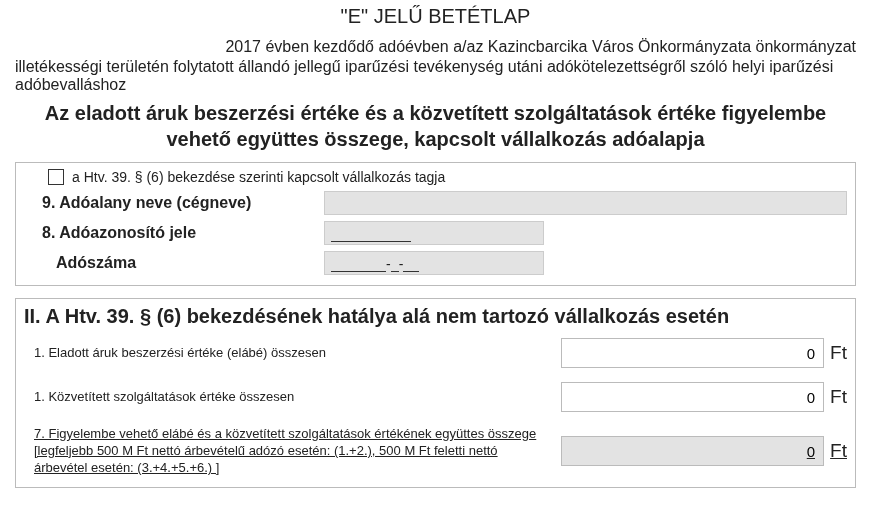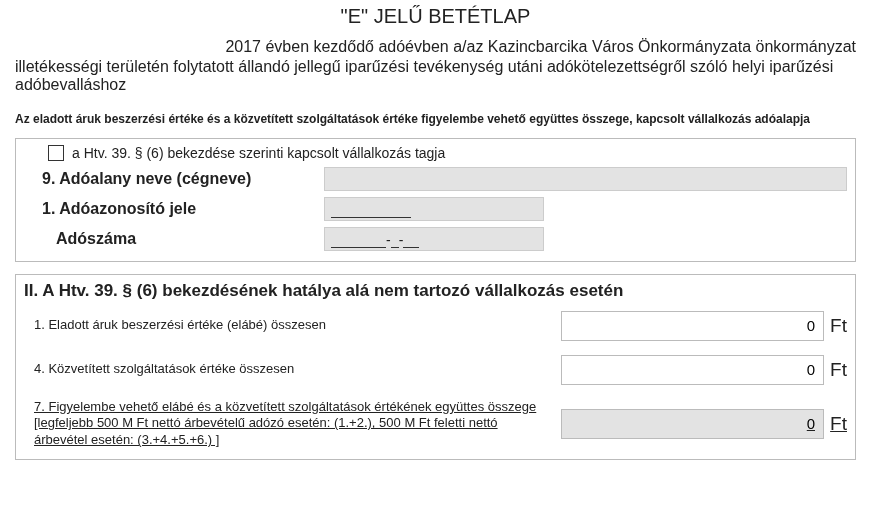--- a/index.html
+++ b/index.html
@@ -25,24 +25,24 @@
       text-align: right;
       font-size: 16px;
       margin-bottom: 2px;
     }
     .intro-line2 {
       text-align: left;
       font-size: 16px;
       margin-bottom: 2px;
     }
     .bold-heading {
-      text-align: left;
+      text-align: center;
       font-weight: bold;
-      font-size: 12px;
-      margin-top: 18px;
+      font-size: 20px;
+      margin-top: 6px;
       margin-bottom: 10px;
       line-height: 1.3;
     }
     .section-box {
       border: 1px solid #bbb;
       padding: 6px 8px 10px 8px;
       margin-bottom: 12px;
     }
     .section1-row {
       display: flex;
@@ -88,21 +88,21 @@
       align-items: flex-end;
       font-size: 14px;
     }
     .underline {
       border-bottom: 1px solid #333;
       display: inline-block;
       height: 14px;
     }
     .section2-title {
       font-weight: bold;
-      font-size: 17px;
+      font-size: 20px;
       margin-bottom: 10px;
     }
     .section2-row {
       display: flex;
       align-items: center;
       margin-bottom: 14px;
     }
     .section2-label {
       width: 550px;
       font-size: 13px;
@@ -142,21 +142,21 @@
     <div class="checkbox-cell">
       <span class="checkbox-box"></span>
       <span class="checkbox-label">a Htv. 39. § (6) bekezdése szerinti kapcsolt vállalkozás tagja</span>
     </div>
   </div>
   <div class="section1-row">
     <div class="section1-label sub">9. Adóalany neve (cégneve)</div>
     <div class="grey-input"></div>
   </div>
   <div class="section1-row">
-    <div class="section1-label sub">1. Adóazonosító jele</div>
+    <div class="section1-label sub">8. Adóazonosító jele</div>
     <div class="grey-input narrow">
       <span class="underline" style="width:80px;"></span>
     </div>
   </div>
   <div class="section1-row" style="margin-bottom:0;">
     <div class="section1-label sub" style="padding-left:32px;">Adószáma</div>
     <div class="grey-input narrow">
       <span class="underline" style="width:55px;"></span>
         <span>-</span>
         <span class="underline" style="width:8px;"></span>
@@ -169,21 +169,21 @@
 <div class="section-box">
   <div class="section2-title">II. A Htv. 39. § (6) bekezdésének hatálya alá nem tartozó vállalkozás esetén</div>
 
   <div class="section2-row">
     <div class="section2-label">1. Eladott áruk beszerzési értéke (elábé) összesen</div>
     <input class="amount-input" value="0" style="">
     <span class="unit">Ft</span>
   </div>
 
   <div class="section2-row">
-    <div class="section2-label">4. Közvetített szolgáltatások értéke összesen</div>
+    <div class="section2-label">1. Közvetített szolgáltatások értéke összesen</div>
     <input class="amount-input" value="0" style="">
     <span class="unit">Ft</span>
   </div>
 
   <div class="section2-row" style="margin-bottom:0;text-decoration:underline;">
     <div class="section2-label">7. Figyelembe vehető elábé és a közvetített szolgáltatások értékének együttes összege [legfeljebb 500 M Ft nettó árbevételű adózó esetén: (1.+2.), 500 M Ft feletti nettó árbevétel esetén: (3.+4.+5.+6.) ]</div>
     <input class="amount-input readonly" readonly="" value="0" style="">
     <span class="unit">Ft</span>
   </div>
 </div>

